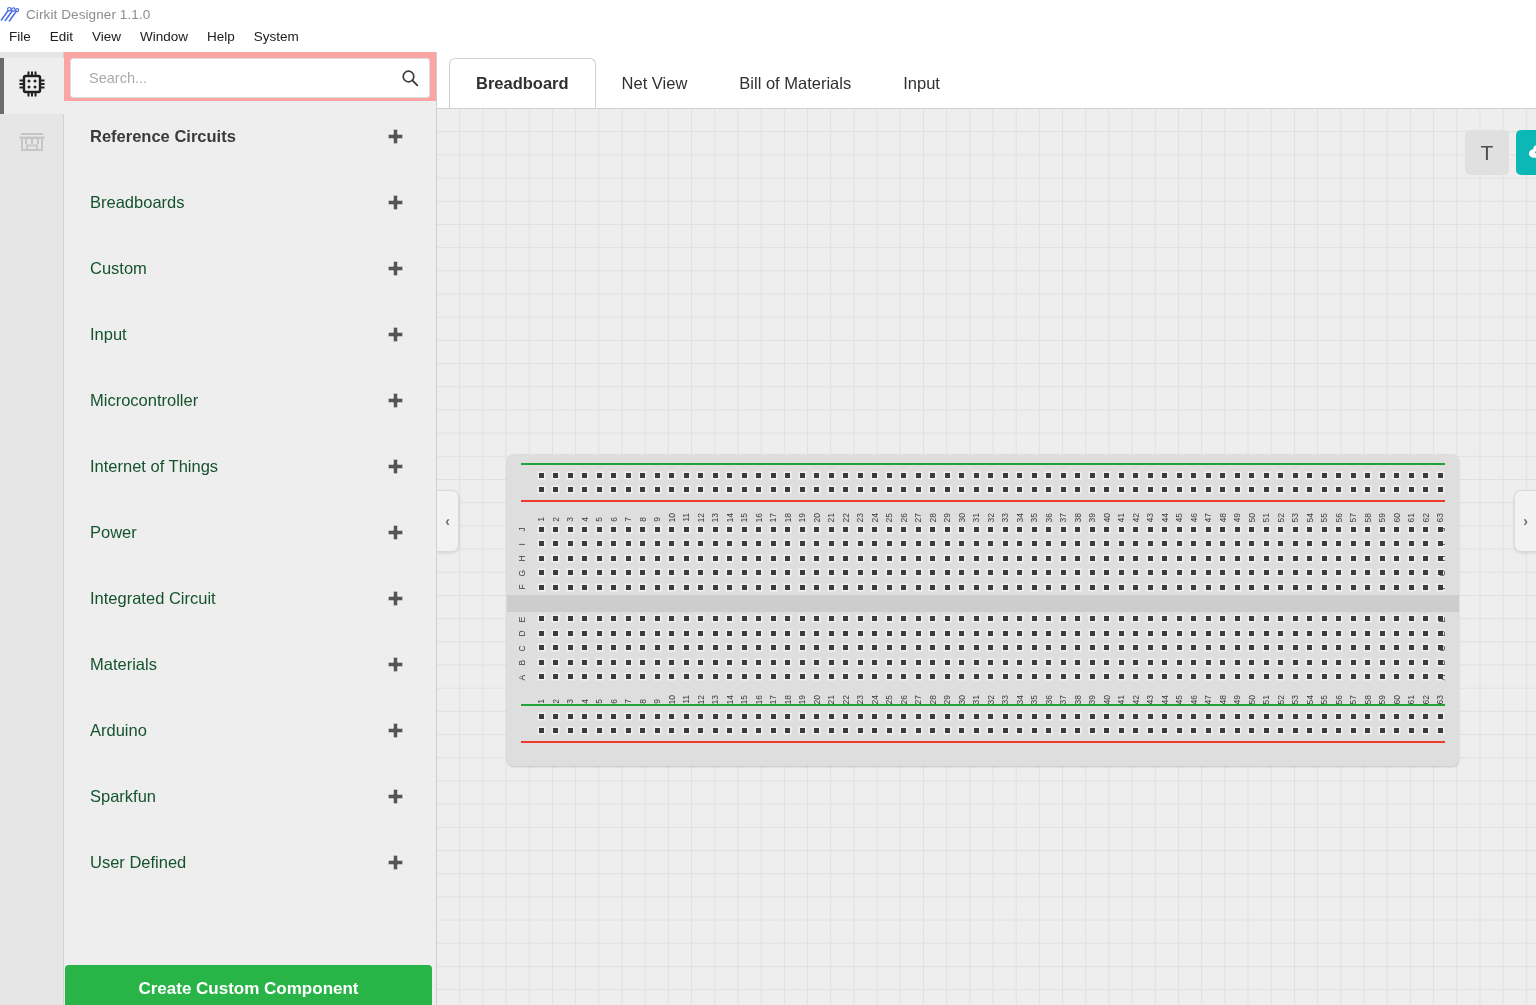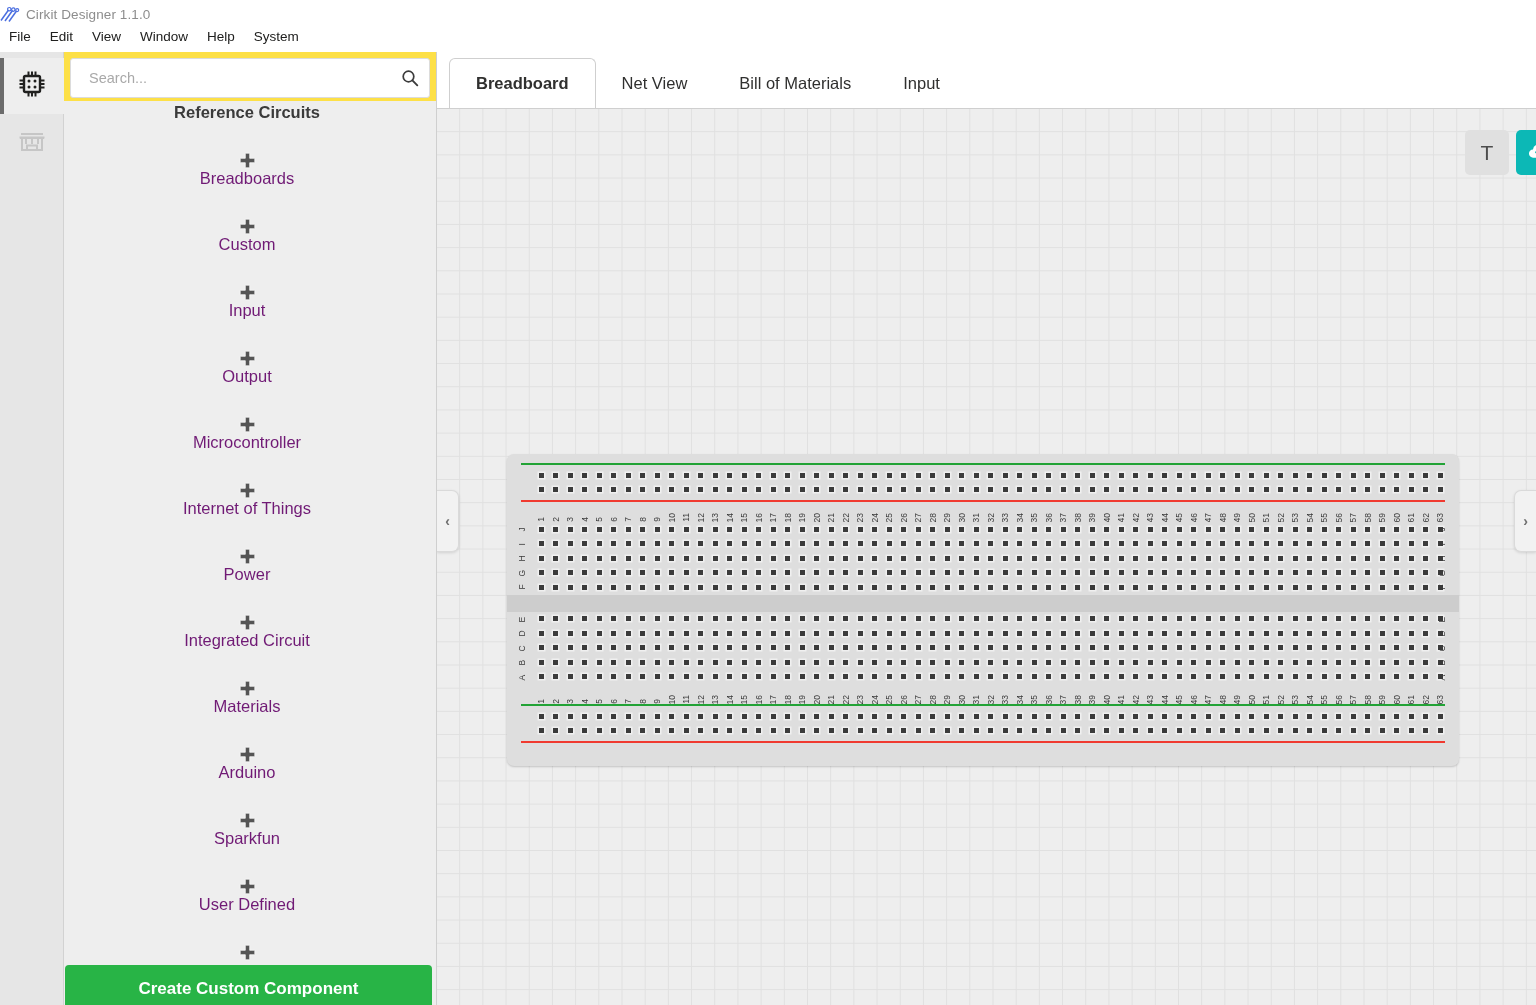--- a/index.html
+++ b/index.html
@@ -60,21 +60,21 @@
   .rail-btn.active { background: #eeeeee; }
 
   
   .left-panel {
     width: 373px; flex: 0 0 373px;
     background: #eeeeee;
     border-right: 1px solid #cfcfcf;
     display: flex; flex-direction: column;
     position: relative;
   }
-  .search-wrap { padding: 6px 6px 3px 6px; background: #fde047; }
+  .search-wrap { padding: 6px 6px 3px 6px; background: #fca5a5; }
   .search-box {
     height: 40px; background: #ffffff;
     border: 1px solid #dcdcdc; border-radius: 3px;
     display: flex; align-items: center;
     padding: 0 10px 0 18px;
   }
   .search-box input {
     flex: 1; border: none; outline: none;
     font-size: 14.5px; color: #4a4a4a;
     font-family: "Liberation Sans", sans-serif;
@@ -86,23 +86,22 @@
   .cat-list {
     flex: 1; overflow: hidden;
     background: #eeeeee;
     padding-top: 2px;
   }
   .cat-row {
     height: 66px;
     display: flex; align-items: center; justify-content: space-between;
     padding: 0 32px 0 26px;
     cursor: pointer;
-    flex-direction: column;
   }
-  .cat-label { font-size: 16.5px; color: #701a75; }
+  .cat-label { font-size: 16.5px; color: #14532d; }
   .cat-row.first .cat-label { color: #3a3a3a; font-weight: bold; }
   .plus-icon { width: 17px; height: 17px; flex: 0 0 auto; }
 
   .create-btn {
     position: absolute; left: 0; right: 0; bottom: -8px;
     height: 48px; margin: 0 4px 0 1px;
     background: #28b446; color: #ffffff;
     border: none; border-radius: 4px;
     font-size: 17px; font-weight: bold;
     font-family: "Liberation Sans", sans-serif;
@@ -330,28 +329,20 @@
       <div class="cat-row">
         <span class="cat-label">Custom</span>
         <span class="plus-icon">
           <svg viewBox="0 0 17 17" width="17" height="17">
               <path d="M6.3 1.2 h4.4 v5.1 h5.1 v4.4 h-5.1 v5.1 h-4.4 v-5.1 h-5.1 v-4.4 h5.1 z" fill="#555" stroke="#fff" stroke-width=".7"></path>
             </svg>
         </span>
       </div>
       <div class="cat-row">
         <span class="cat-label">Input</span>
-        <span class="plus-icon">
-          <svg viewBox="0 0 17 17" width="17" height="17">
-              <path d="M6.3 1.2 h4.4 v5.1 h5.1 v4.4 h-5.1 v5.1 h-4.4 v-5.1 h-5.1 v-4.4 h5.1 z" fill="#555" stroke="#fff" stroke-width=".7"></path>
-            </svg>
-        </span>
-      </div>
-      <div class="cat-row">
-        <span class="cat-label">Output</span>
         <span class="plus-icon">
           <svg viewBox="0 0 17 17" width="17" height="17">
               <path d="M6.3 1.2 h4.4 v5.1 h5.1 v4.4 h-5.1 v5.1 h-4.4 v-5.1 h-5.1 v-4.4 h5.1 z" fill="#555" stroke="#fff" stroke-width=".7"></path>
             </svg>
         </span>
       </div>
       <div class="cat-row">
         <span class="cat-label">Microcontroller</span>
         <span class="plus-icon">
           <svg viewBox="0 0 17 17" width="17" height="17">

